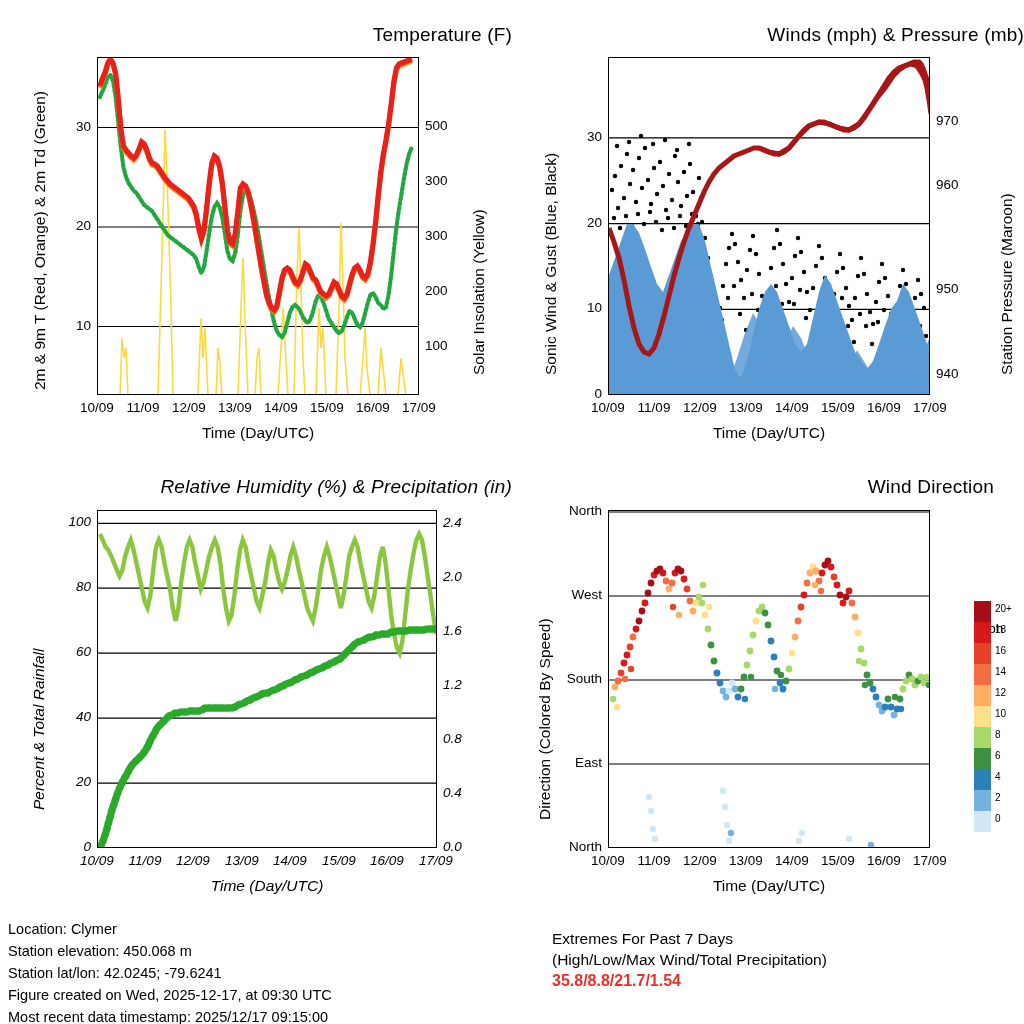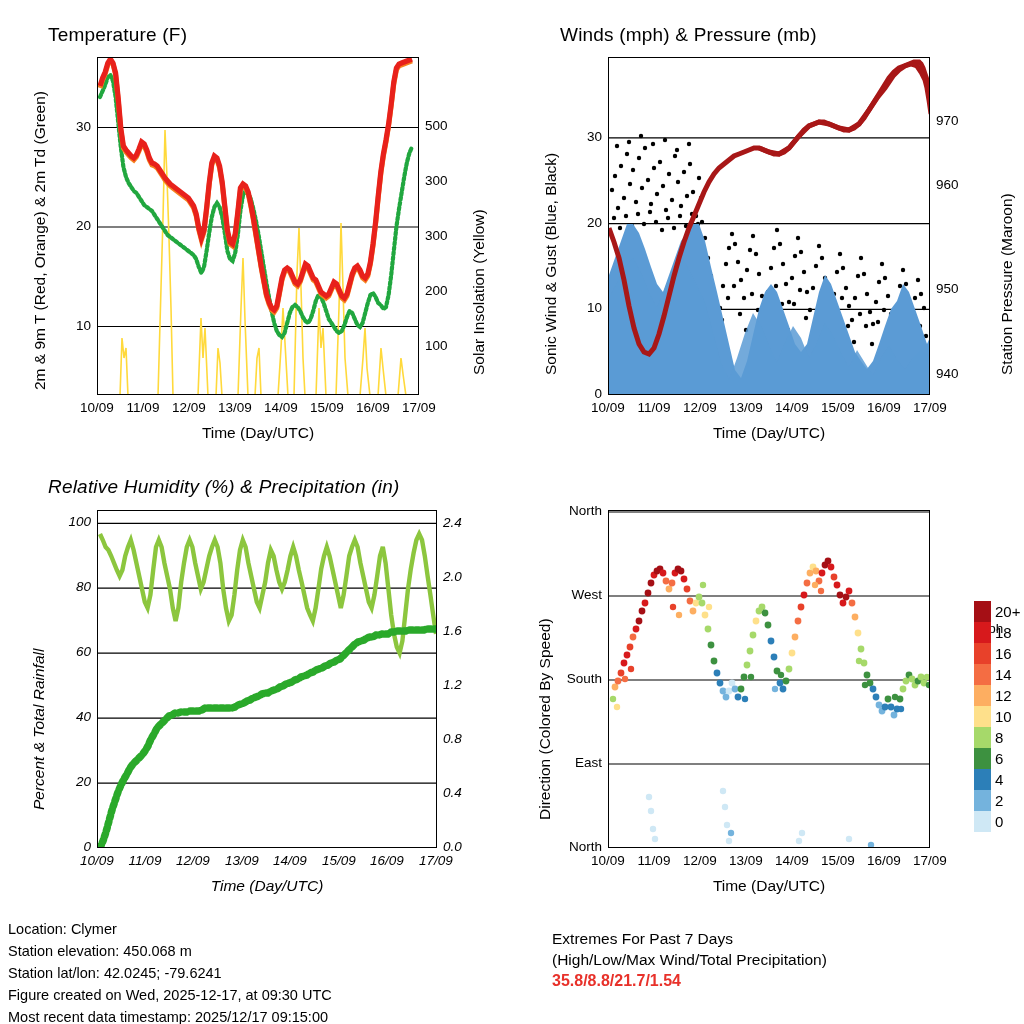--- a/index.html
+++ b/index.html
@@ -19,24 +19,23 @@
     position: relative;
     width: 1024px;
     height: 1024px;
   }
   .panel {
     position: absolute;
   }
   .panel-title {
     position: absolute;
     width: 100%;
-    text-align: left;
+    text-align: right;
     font-size: 19px;
     letter-spacing: 0.2px;
-    margin-left: 48px;
   }
   .plotbox {
     position: absolute;
     border: 1.6px solid #000;
     box-sizing: border-box;
     background: #fff;
     overflow: hidden;
   }
   svg { display: block; }
   .axis-label {
@@ -82,21 +81,21 @@
     color: #e8312a;
     font-weight: bold;
     font-size: 16px;
   }
   .legend-title {
     position: absolute;
     font-size: 13.5px;
   }
   .legend-label {
     position: absolute;
-    font-size: 15px;
+    font-size: 10px;
   }
   .legend-swatch {
     position: absolute;
     width: 17px;
     height: 21px;
   }
 </style>
 </head>
 <body>
 
@@ -421,20 +420,21 @@
     <div class="tick-x" style="left:265px; top:393px; width:50px;">14/09</div>
     <div class="tick-x" style="left:314px; top:393px; width:50px;">15/09</div>
     <div class="tick-x" style="left:362px; top:393px; width:50px;">16/09</div>
     <div class="tick-x" style="left:411px; top:393px; width:50px;">17/09</div>
 
     <div class="axis-label" style="left:97px; top:417px; width:340px;">Time (Day/UTC)</div>
     <div class="axis-label vertical" style="left:30px; top:350px; transform:rotate(-90deg);">Percent &amp; Total Rainfall</div>
   </div>
 
   <div class="panel" style="left:512px; top:460px; width:512px; height:460px;">
+    <div class="panel-title" style="top:16px; left:-30px; width:512px;">Wind Direction</div>
 
     <div class="plotbox" style="left:96px; top:50px; width:322px; height:338px;">
       <svg width="322" height="338" viewBox="0 0 322 338">
 
         <line x1="0" y1="1" x2="322" y2="1" stroke="#000" stroke-width="1.2"></line>
         <line x1="0" y1="85" x2="322" y2="85" stroke="#000" stroke-width="1.2"></line>
         <line x1="0" y1="169" x2="322" y2="169" stroke="#000" stroke-width="1.2"></line>
         <line x1="0" y1="253" x2="322" y2="253" stroke="#000" stroke-width="1.2"></line>
         <line x1="0" y1="337" x2="322" y2="337" stroke="#000" stroke-width="1.2"></line>
 

